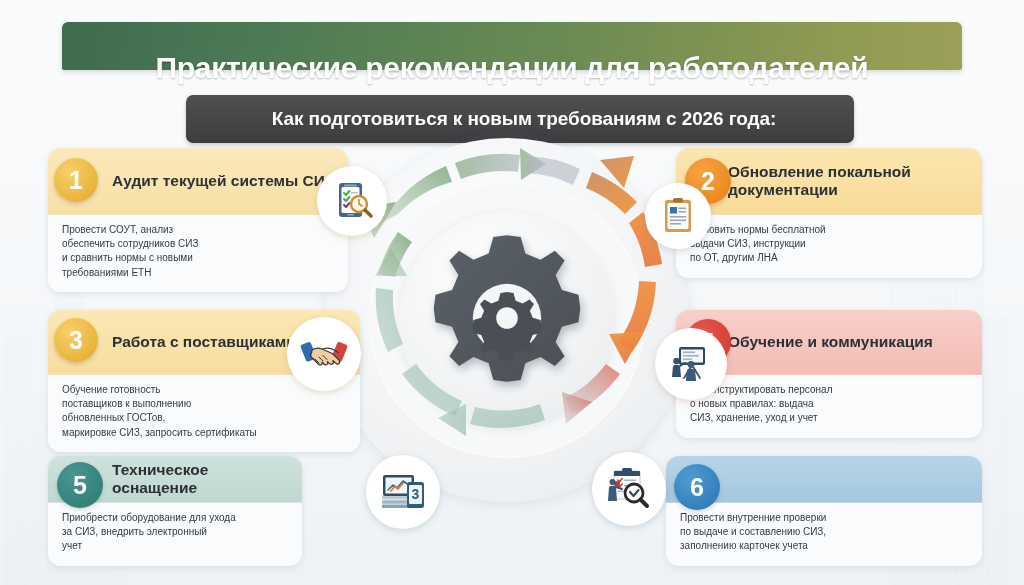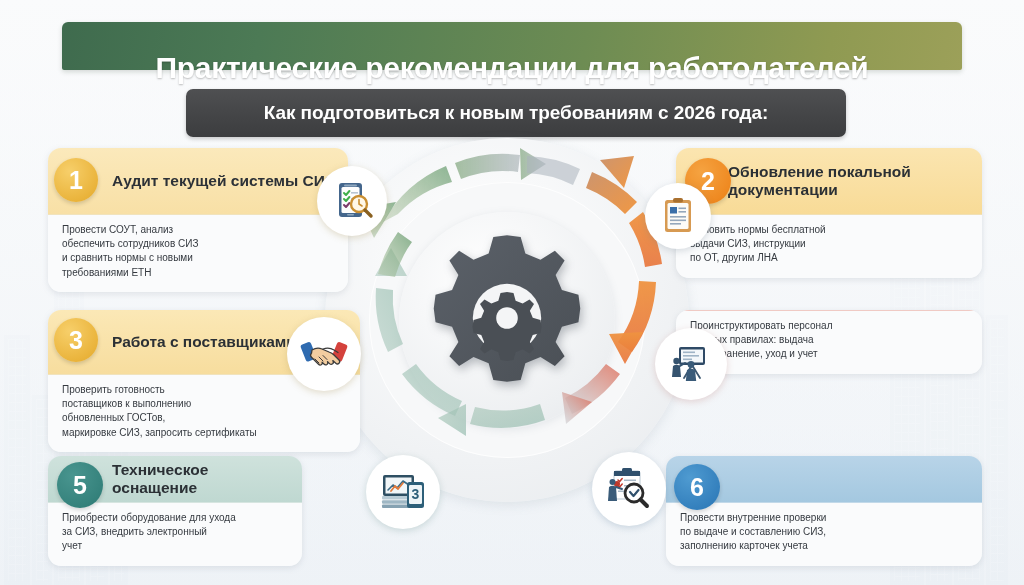--- a/index.html
+++ b/index.html
@@ -33,24 +33,25 @@
     border-radius:6px 6px 2px 2px;
     background:linear-gradient(100deg,#3f6b4e 0%,#4c7a55 22%,#6d8c53 58%,#8f9a52 85%,#9ca059 100%);
     display:flex;align-items:center;justify-content:center;
     box-shadow:0 2px 5px rgba(40,60,40,.18);
   }
   #headerTitle{
     color:#ffffff;font-size:30px;font-weight:bold;letter-spacing:-.3px;
     text-shadow:0 1px 2px rgba(0,0,0,.25);white-space:nowrap;margin-top:44px;
   }
   #subtitleBar{
-    position:absolute;left:186px;top:89px;width:660px;height:48px;border-radius:7px;
+    position:absolute;left:186px;top:95px;width:660px;height:48px;border-radius:7px;
     background:linear-gradient(180deg,#4f5052 0%,#444547 55%,#3c3d3f 100%);
     display:flex;align-items:center;justify-content:center;
     box-shadow:0 2px 4px rgba(0,0,0,.2);
+    padding-left:8px;
   }
   #subtitleText{color:#fff;font-size:19px;font-weight:bold;white-space:nowrap;letter-spacing:-.1px;}
 
   
   #wheel{position:absolute;left:307px;top:120px;width:400px;height:400px;}
   .ring{position:absolute;border-radius:50%;}
   #ringOuter{left:18px;top:18px;width:364px;height:364px;background:radial-gradient(circle at 42% 34%,#ffffff,#f0f2f4 62%,#e7eaed 100%);box-shadow:0 3px 12px rgba(120,135,150,.16);}
   #ringMid{left:62px;top:62px;width:276px;height:276px;background:#f7f8f9;box-shadow:inset 0 0 0 1px rgba(255,255,255,.8);}
   #ringInner{left:92px;top:92px;width:216px;height:216px;background:radial-gradient(circle at 40% 32%,#ffffff,#eef0f2 70%,#e4e7ea 100%);box-shadow:0 2px 8px rgba(110,125,140,.14);}
   #gearWrap{position:absolute;left:110px;top:108px;width:180px;height:180px;}
@@ -264,29 +265,34 @@
 по ОТ, другим ЛНА</div>
     </div>
   </div>
 
   <div class="card" id="card3">
     <div class="hd">
       <div class="hd-title">Работа с
 поставщиками</div>
     </div>
     <div class="bd">
-      <div class="bd-text">Проверить готовность
+      <div class="bd-text">Обучение готовность
 поставщиков к выполнению
 обновленных ГОСТов,
 маркировке СИЗ, запросить сертификаты</div>
     </div>
   </div>
   <div class="badge" id="badge3">3</div>
 
   <div class="card" id="card4">
+    <div class="hd">
+      <div class="badge" id="badge4">4</div>
+      <div class="hd-title">Обучение
+и коммуникация</div>
+    </div>
     <div class="bd">
       <div class="bd-text">Проинструктировать персонал
 о новых правилах: выдача
 СИЗ, хранение, уход и учет</div>
     </div>
   </div>
 
   <div class="card" id="card5">
     <div class="hd">
       <div class="hd-title">Техническое оснащение</div>

